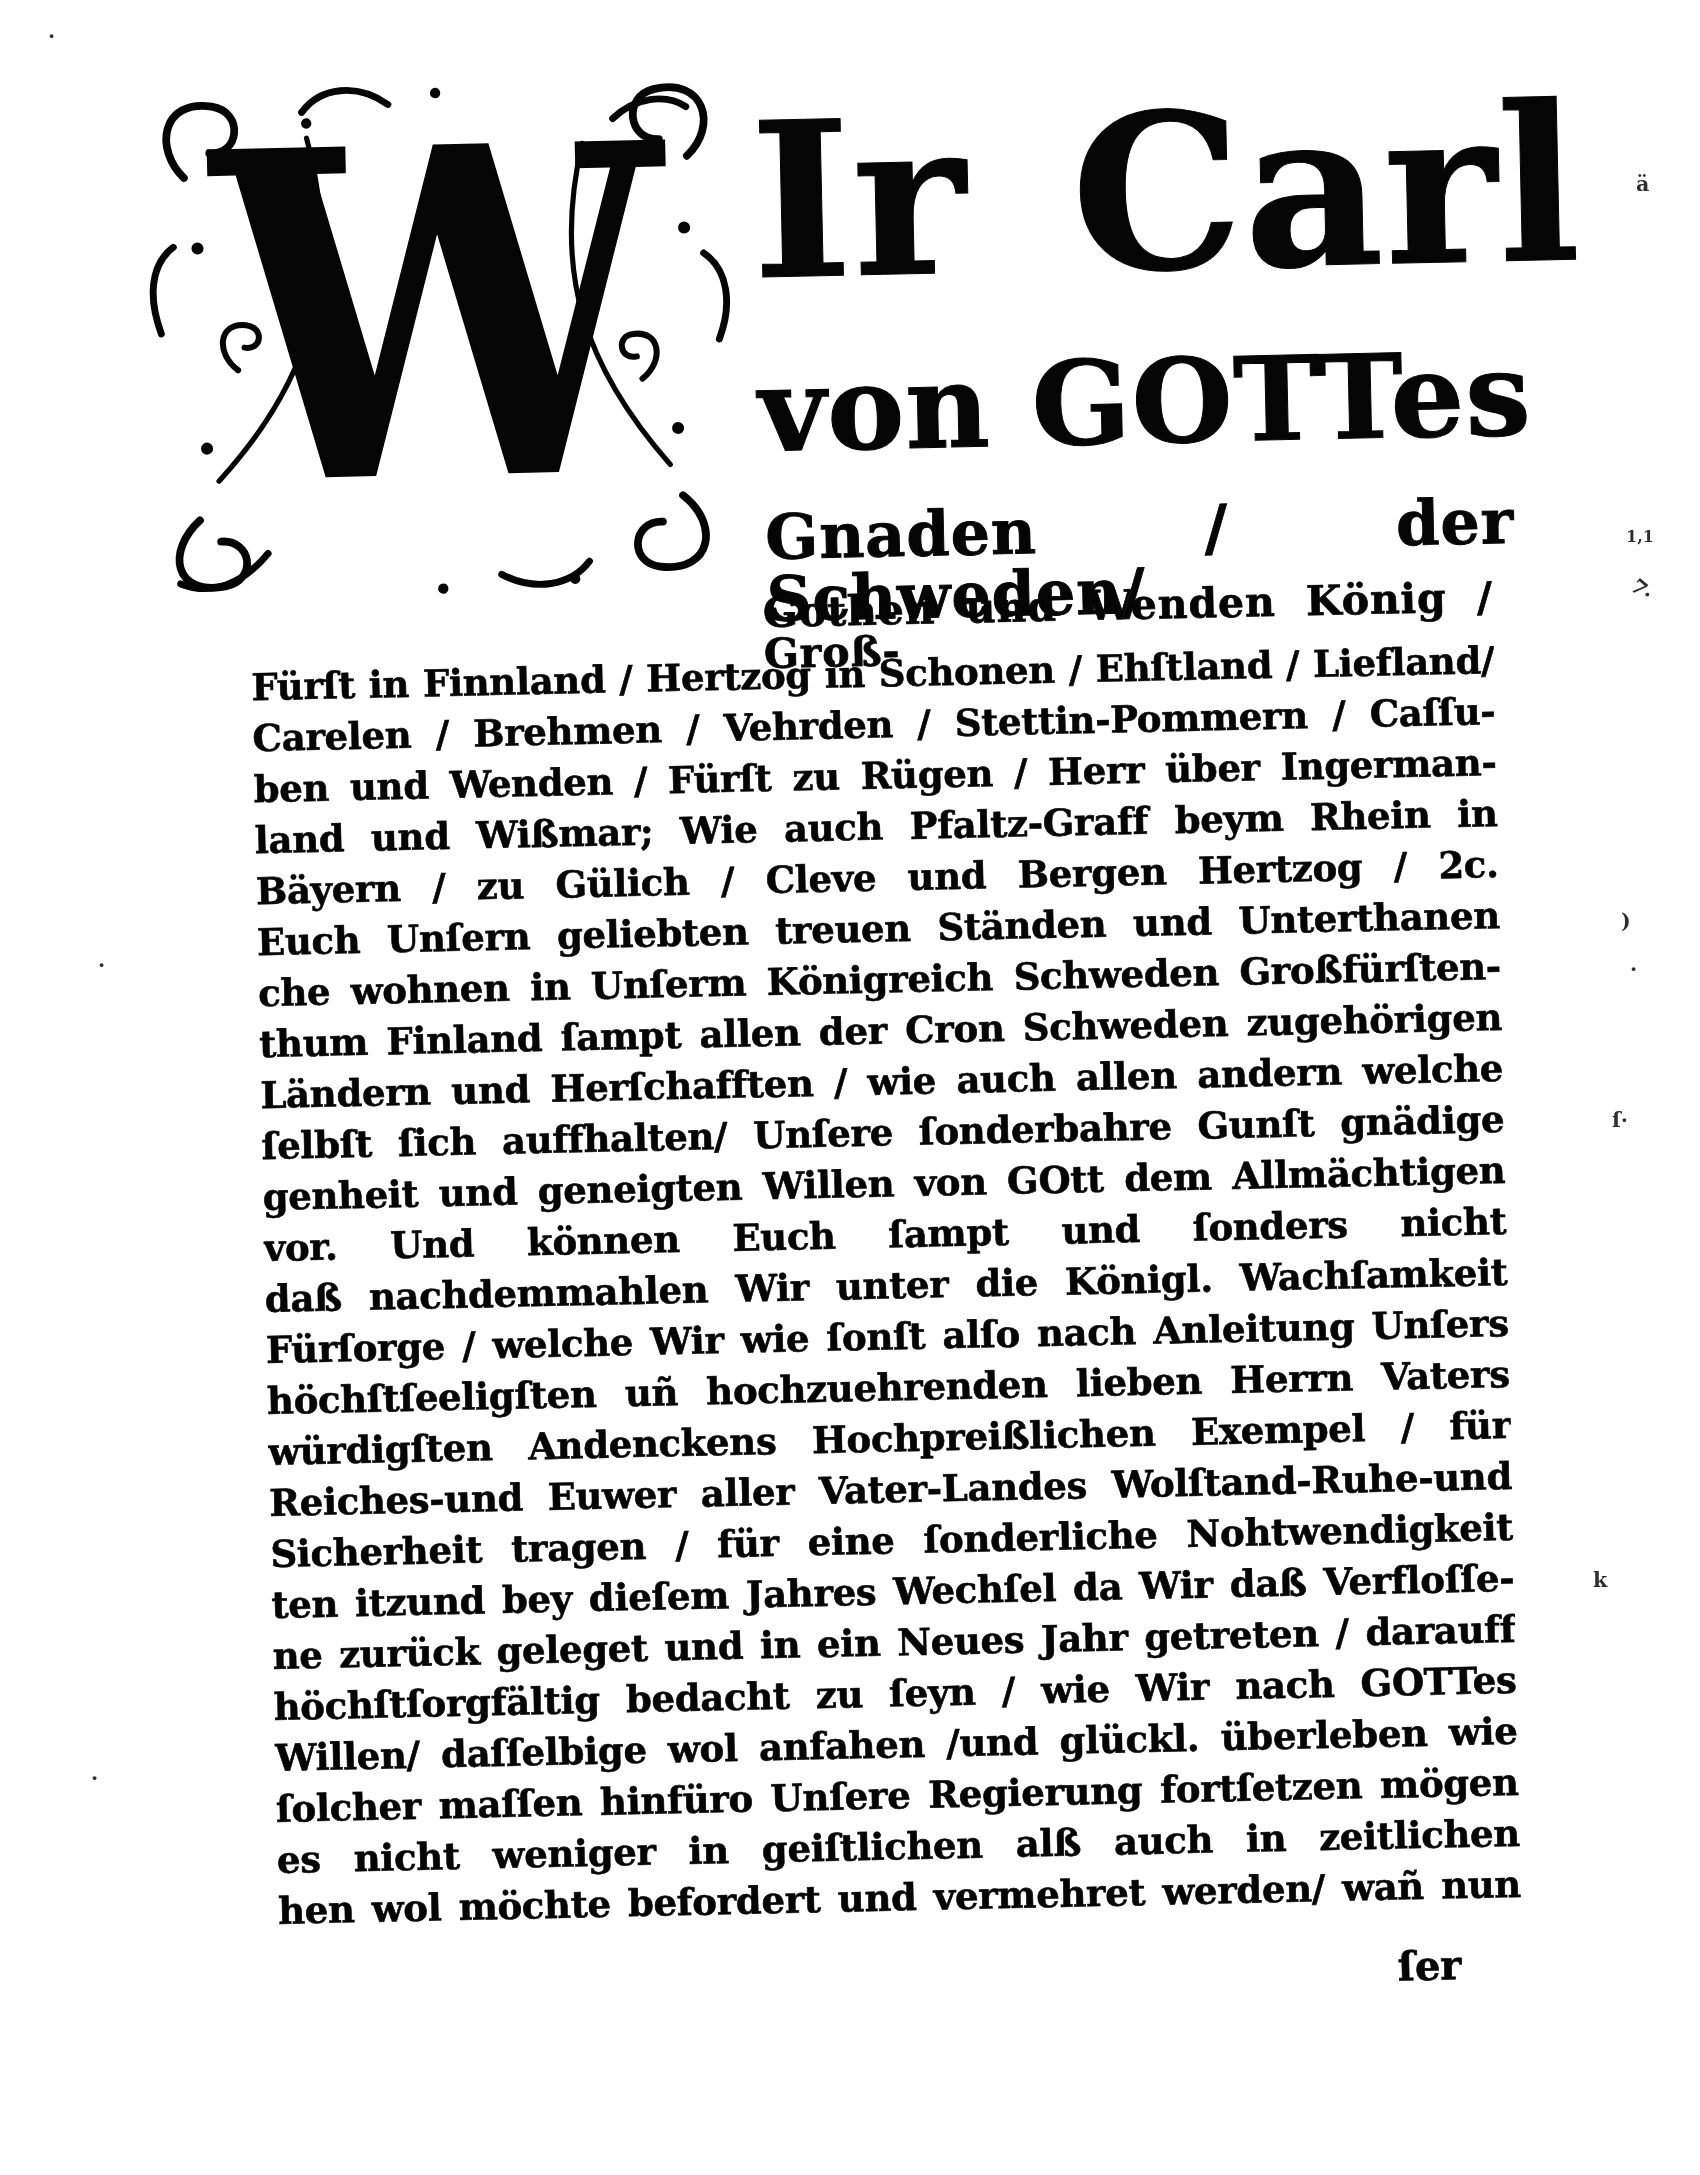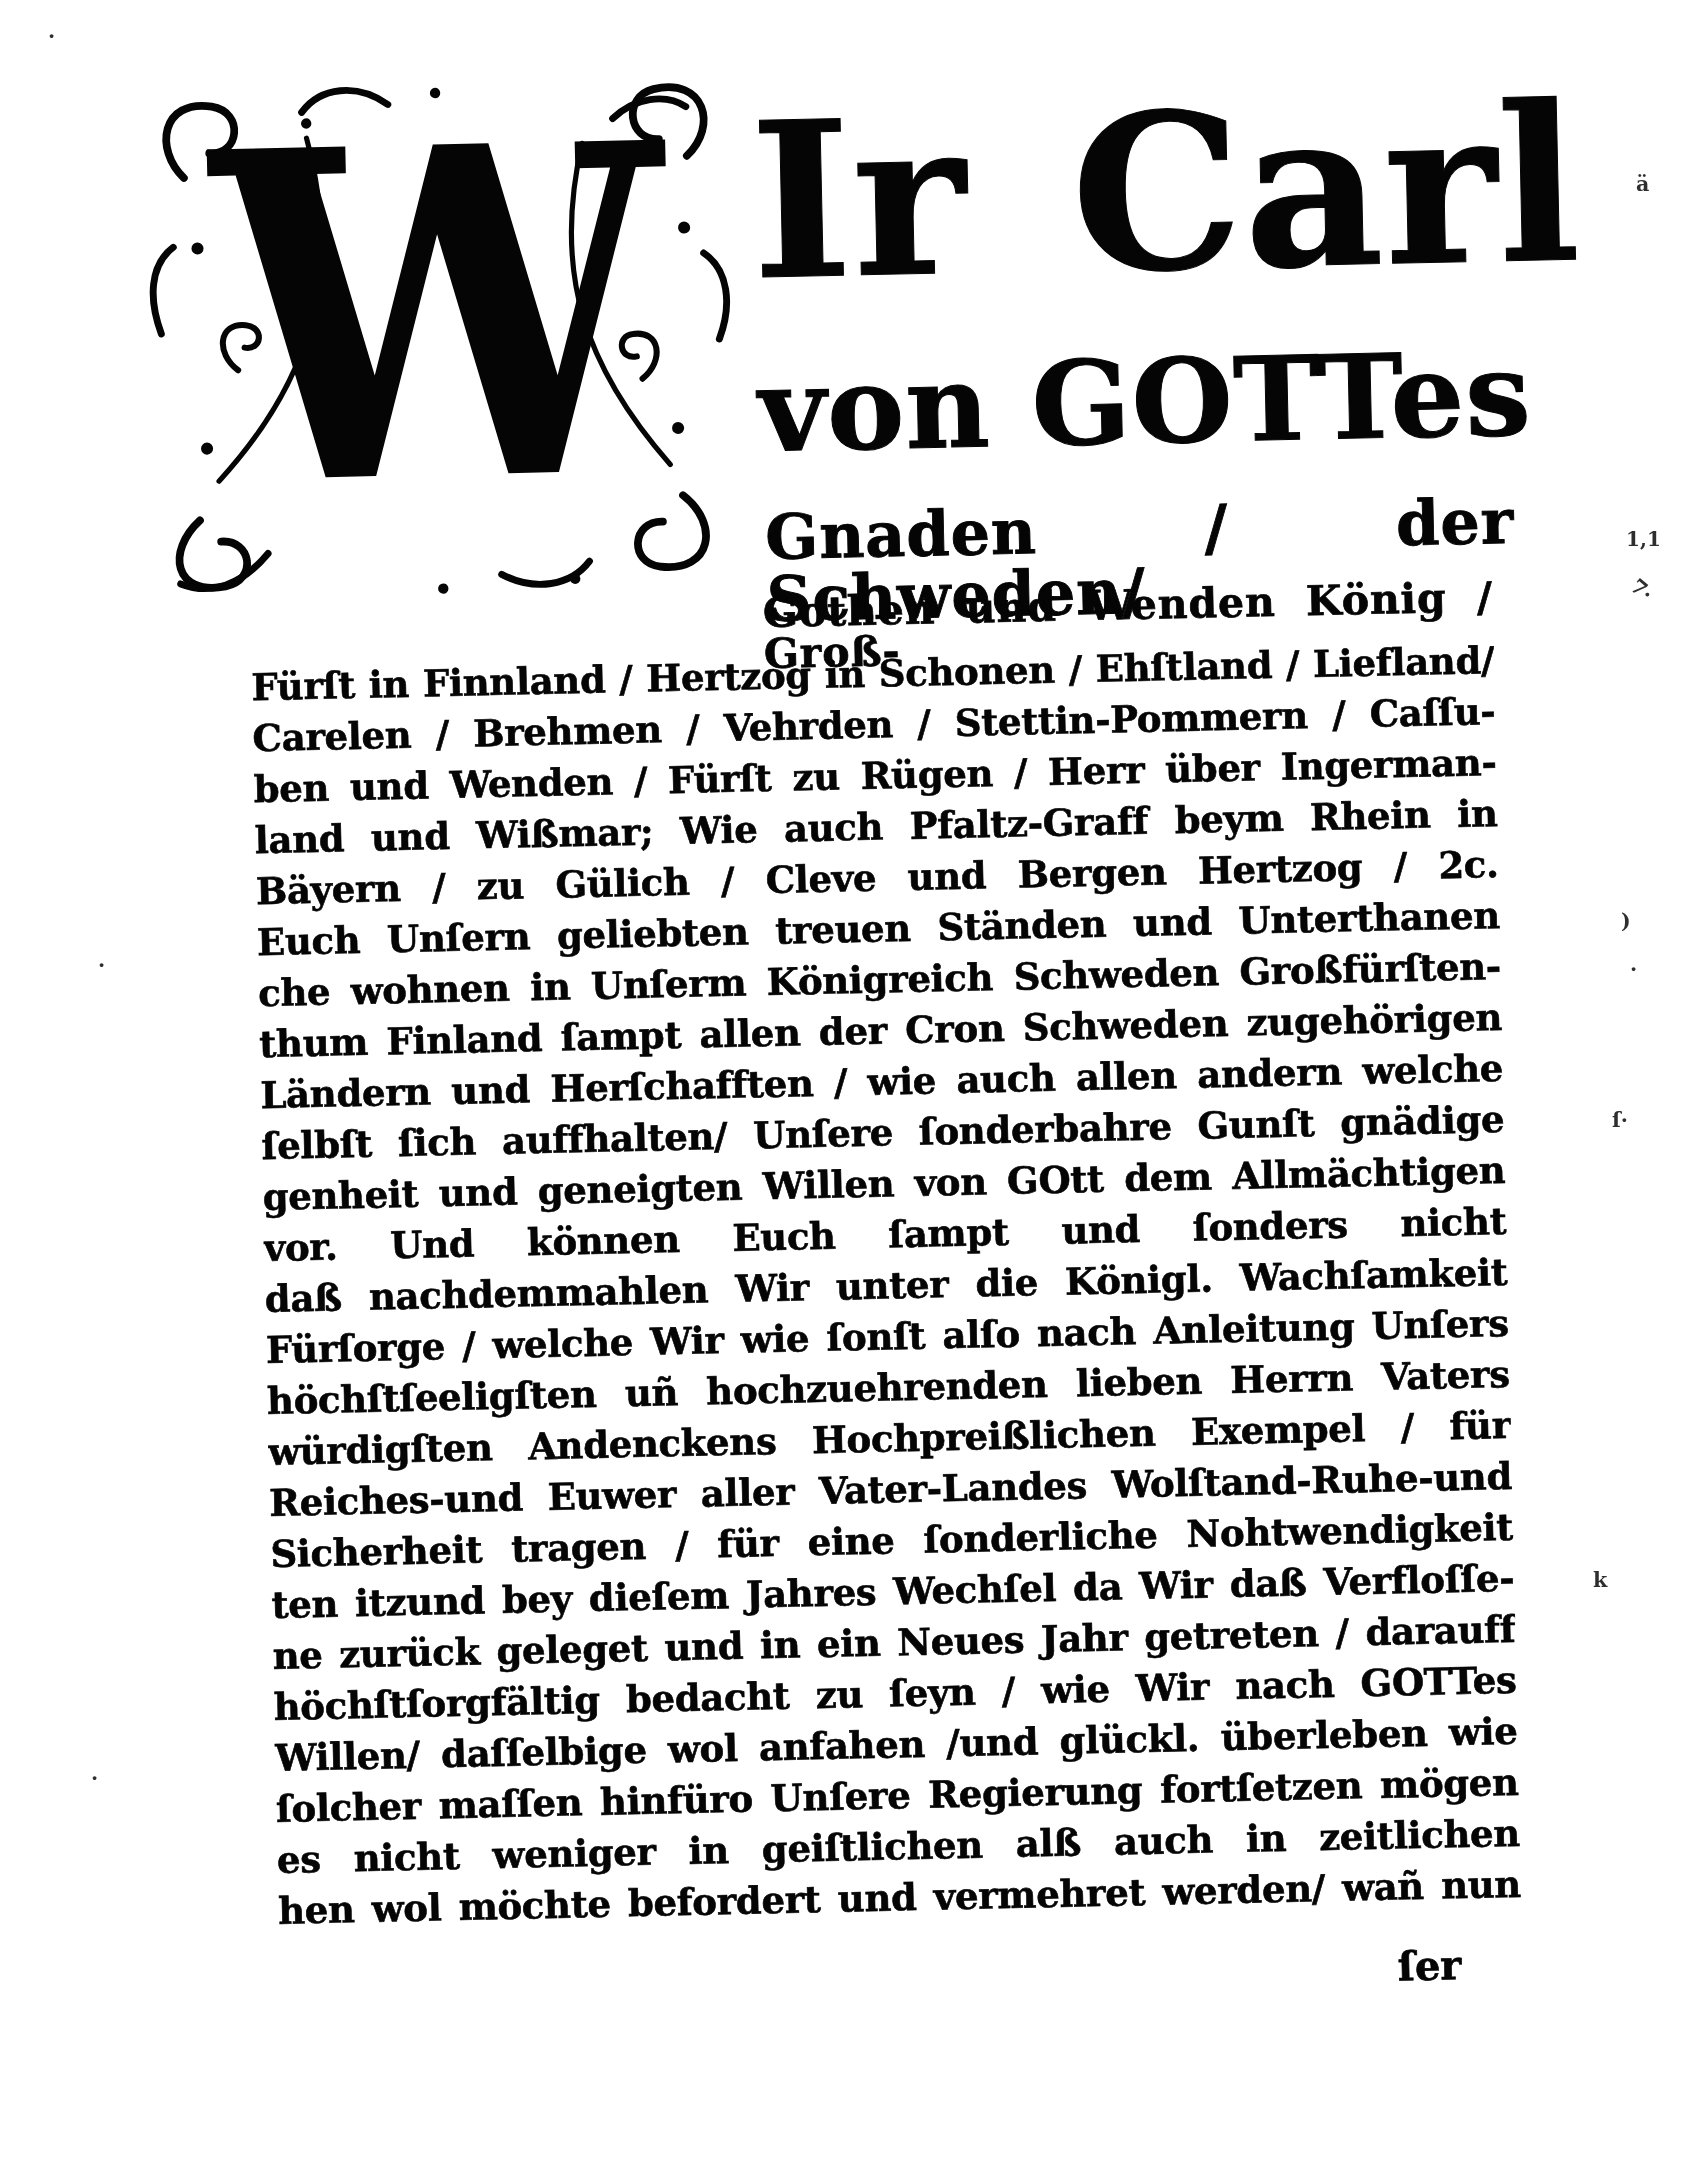--- a/index.html
+++ b/index.html
@@ -63,21 +63,21 @@
   }
   
   .art{
     position:absolute;
     font-size:20.6px; font-weight:700;
     color:#0a0a0a; opacity:.85;
     font-family:"DejaVu Serif", serif;
   }
   .a0{left:48px;  top:24px;}
   .a1{left:1636px;top:172px;}
-  .a2{left:1626px;top:527px; font-size:20px;}
+  .a2{left:1626px;top:527px; font-size:16px;}
   .a3{left:1631px;top:578px; transform:rotate(40deg);}
   .a4{left:1621px;top:909px;}
   .a5{left:1630px;top:957px;}
   .a6{left:1612px;top:1108px;}
   .a7{left:1593px;top:1568px;}
   .a8{left:98px; top:953px;}
   .a9{left:91px; top:1766px;}
 </style>
 </head>
 <body>

